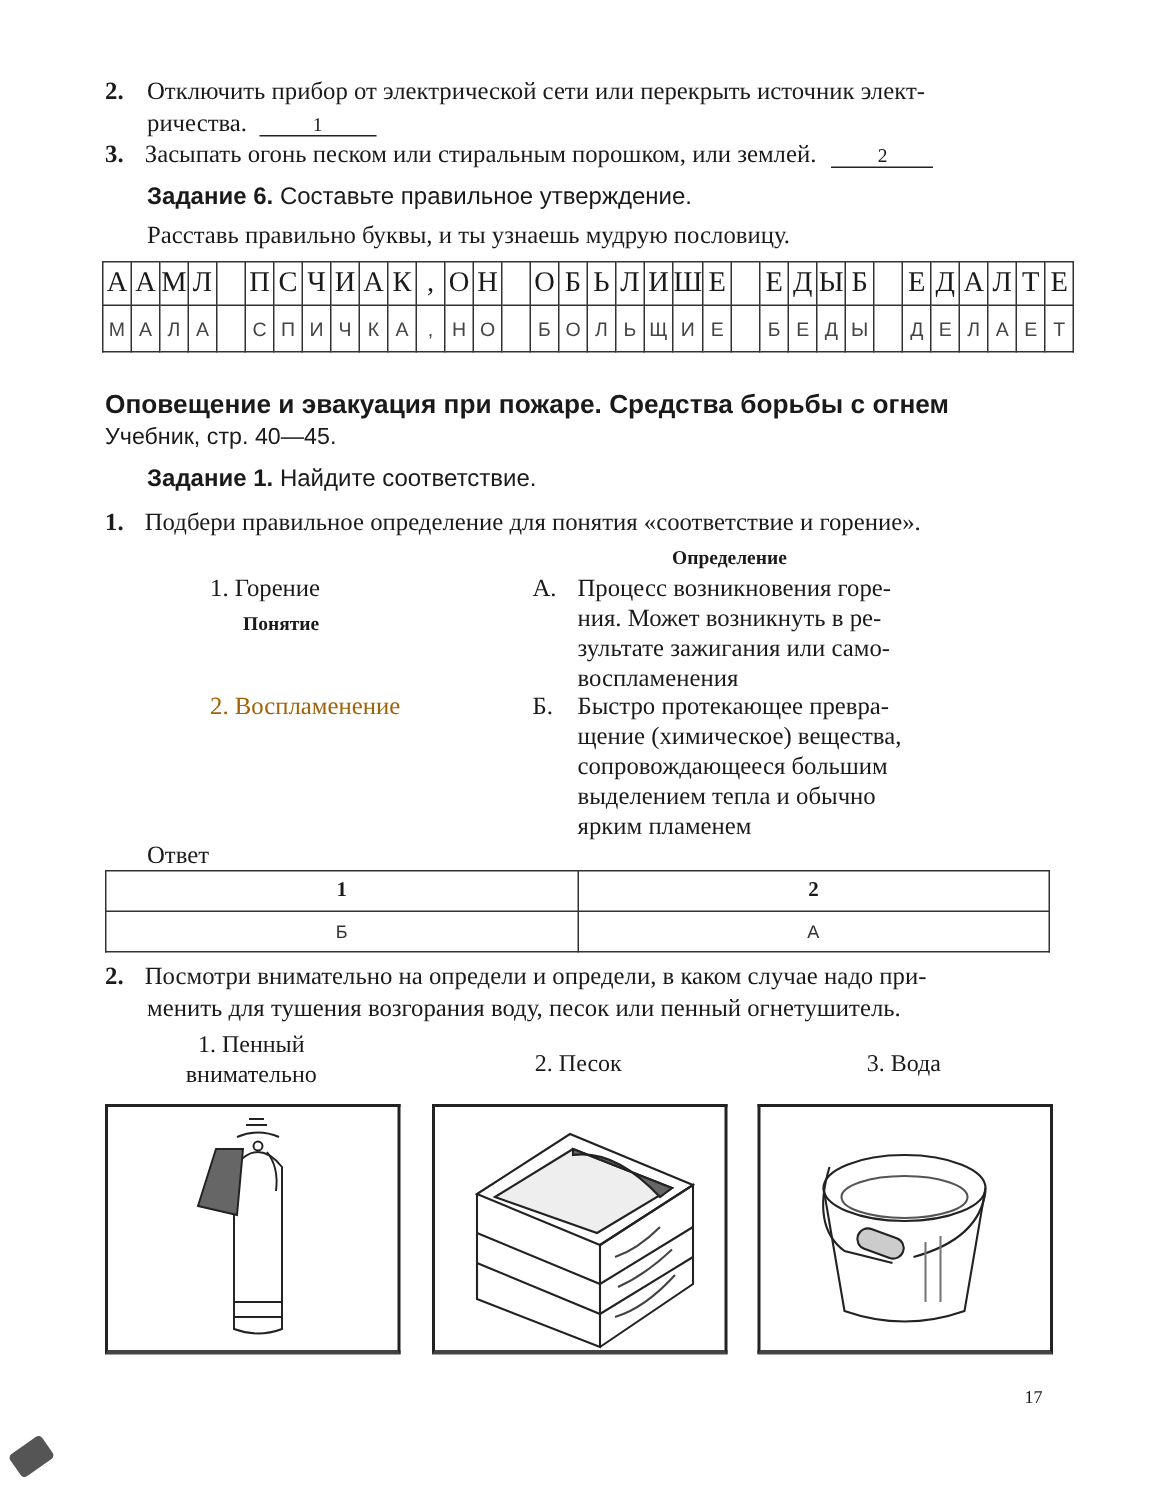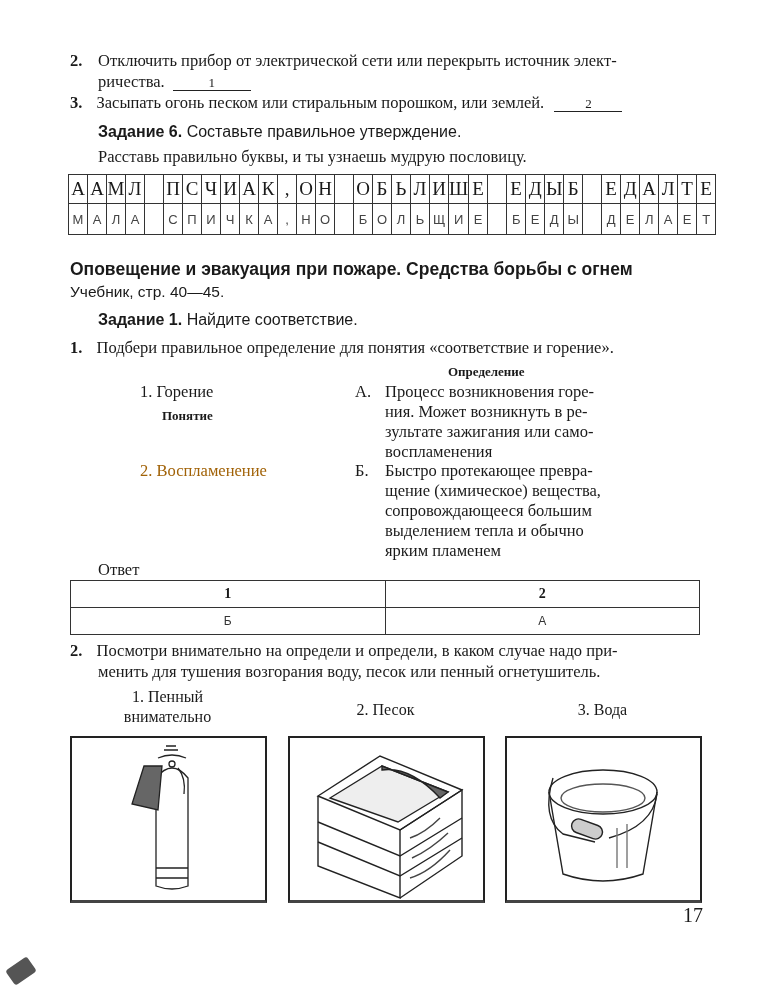--- a/index.html
+++ b/index.html
@@ -214,15 +214,15 @@
     <ellipse cx="96" cy="54" rx="54" ry="22"></ellipse>
     <ellipse cx="96" cy="60" rx="42" ry="14" stroke="#555"></ellipse>
     <path d="M42 54 L56 136 Q96 150 136 136 L150 54"></path>
     <path d="M46 40 Q34 80 56 96 L88 104"></path>
     <path d="M150 56 Q146 88 102 100"></path>
     <rect x="64" y="84" width="32" height="14" rx="7" transform="rotate(20 80 91)" fill="#ccc"></rect>
     <path d="M110 90 v40 M120 86 v44" stroke="#777"></path>
   </svg>
 </div>
 
-<div class="abs serif" style="left:683px;top:904px;font-size:20px;">17</div>
+<div class="abs serif" style="left:683px;top:924px;font-size:12px;">17</div>
 
 <div class="abs" style="left:8px;top:962px;width:26px;height:18px;background:#555;transform:rotate(-35deg);border-radius:3px;"></div>
 
 </body></html>

